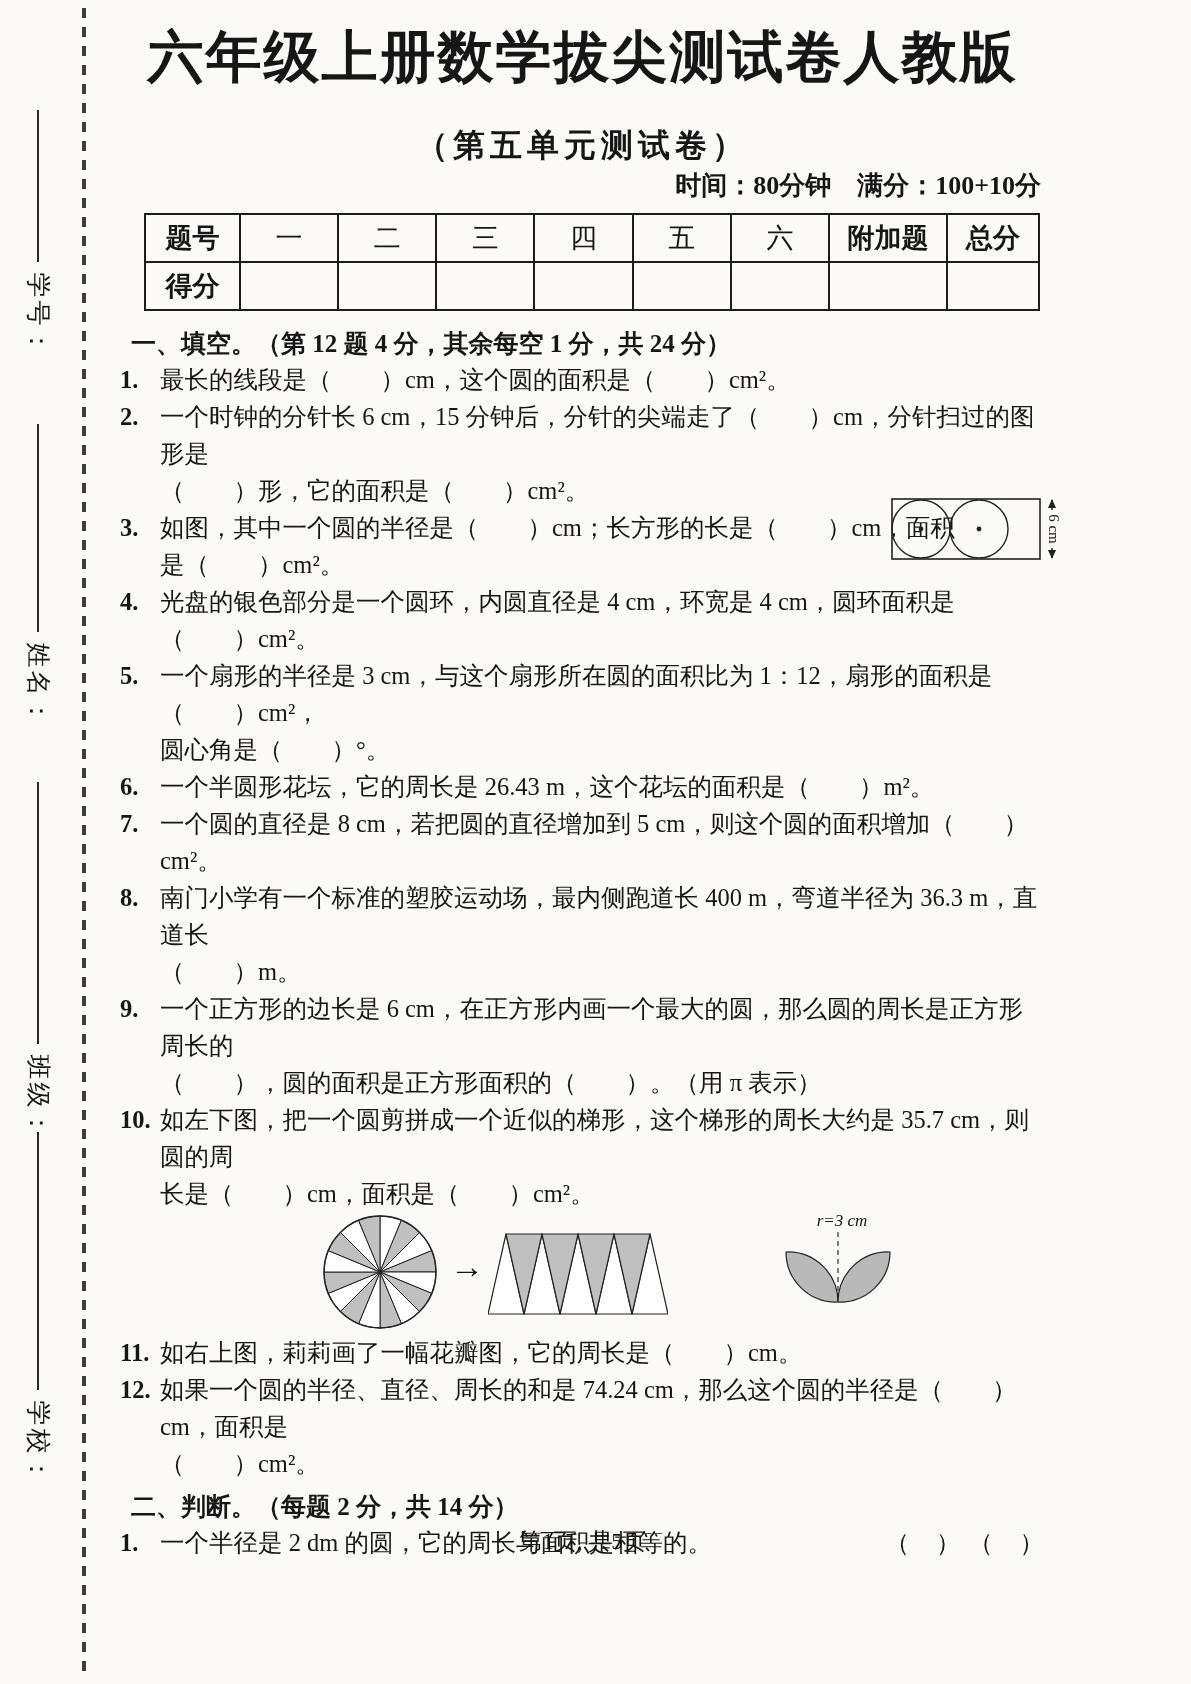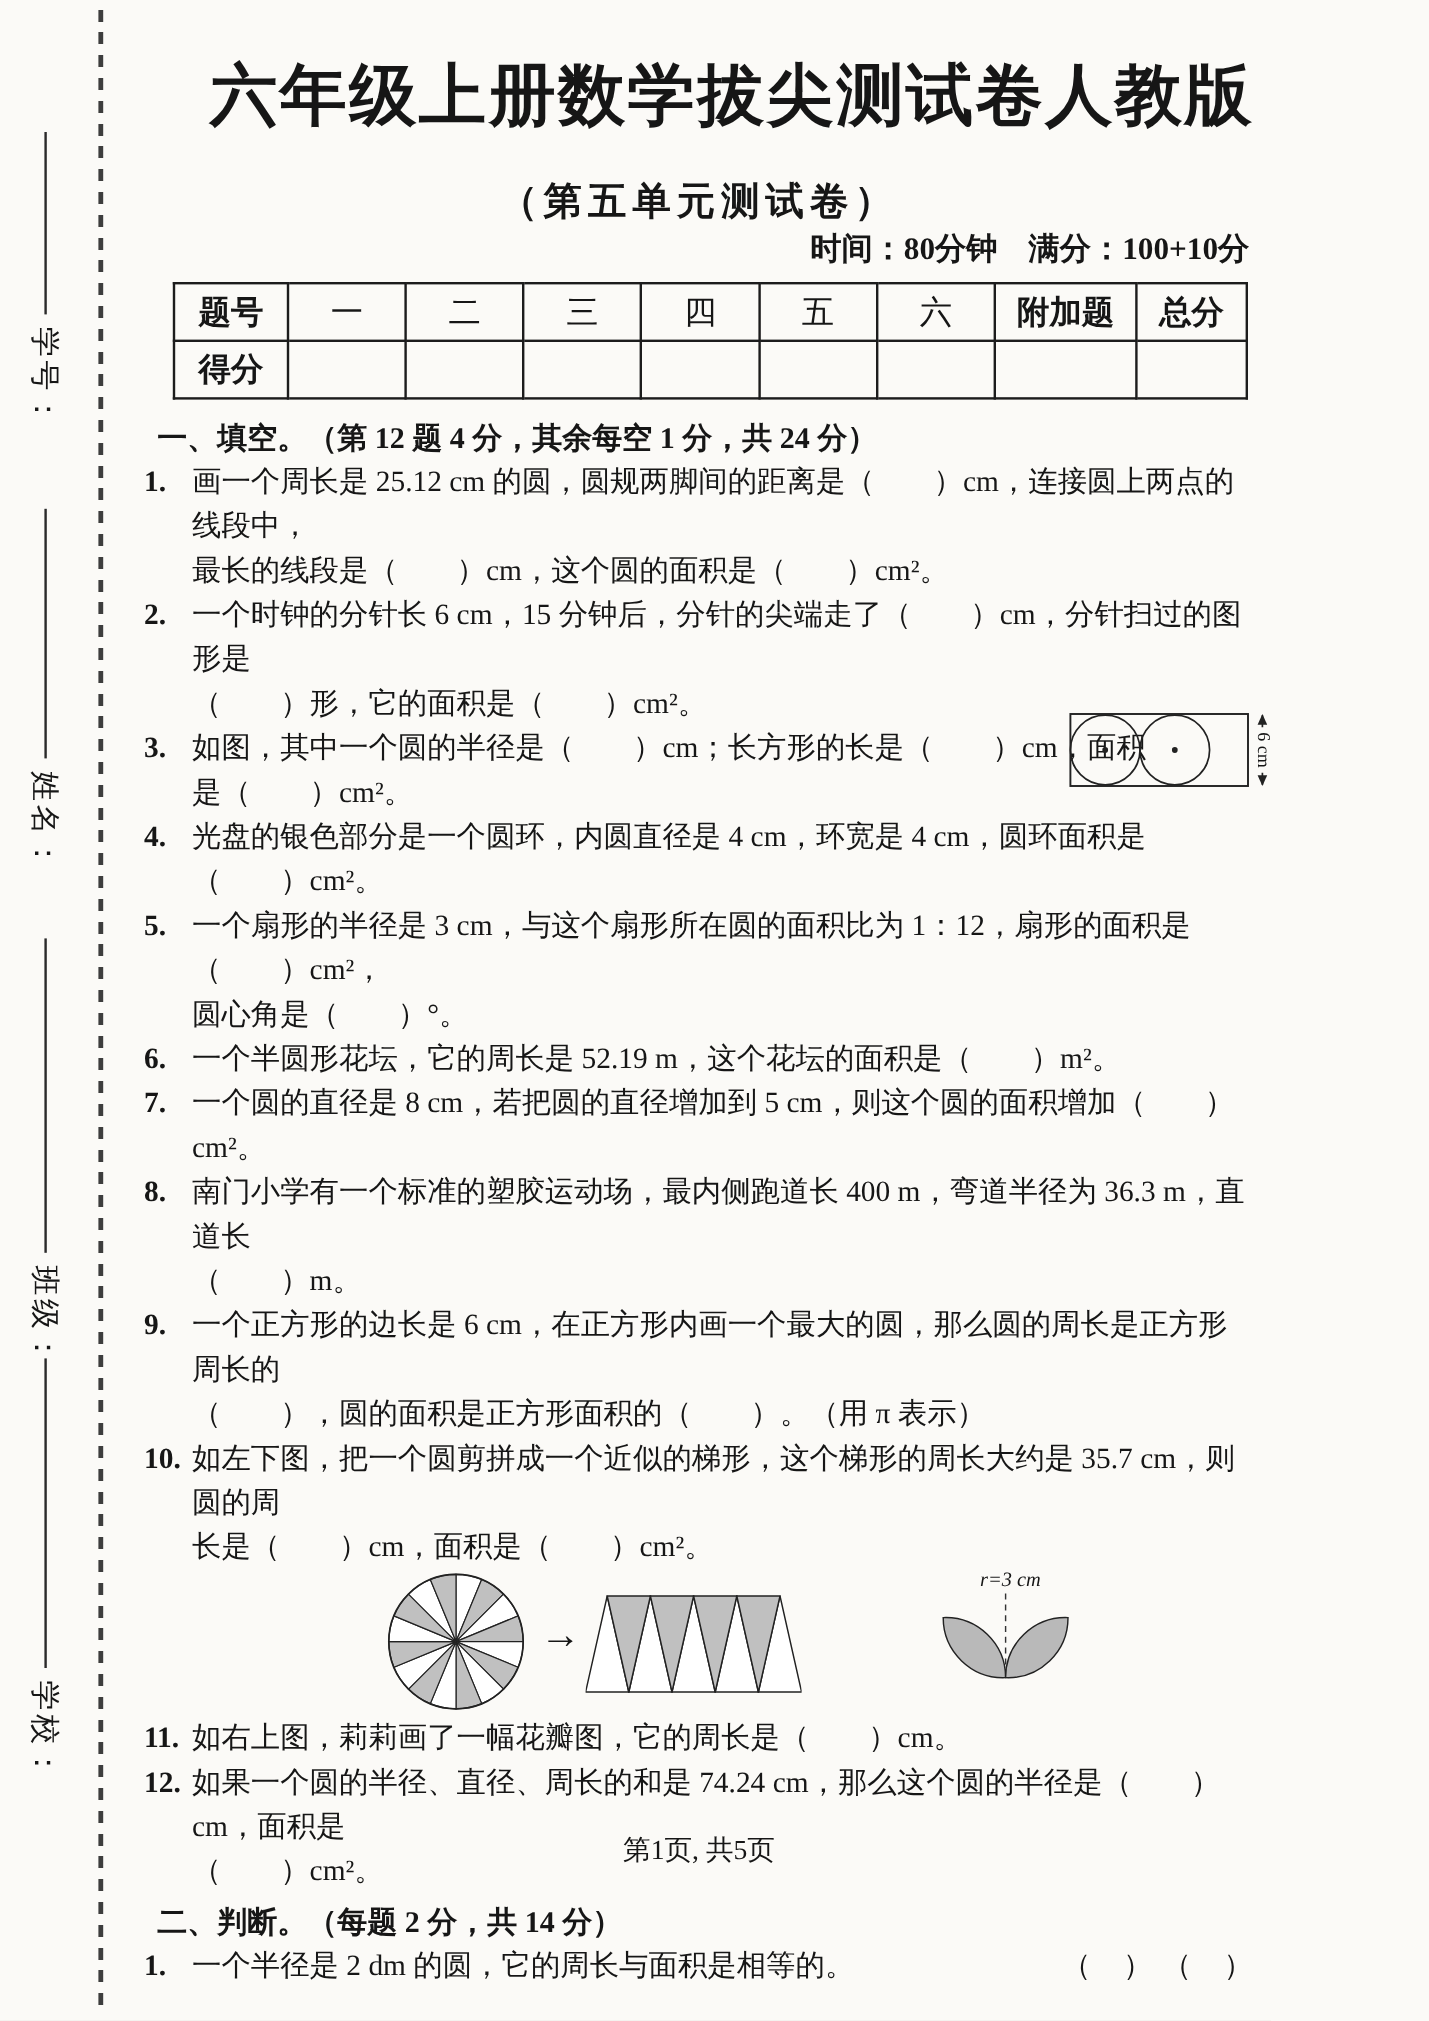--- a/index.html
+++ b/index.html
@@ -22,21 +22,21 @@
   .v-line { width: 0; border-left: 2px solid #2a2a2a; }
   .v-label { height: 92px; margin-top: 6px; display: flex; align-items: center; justify-content: center; }
   .v-label span { transform: rotate(90deg); white-space: nowrap; font-size: 25px; letter-spacing: 3px; }
   .f1 { top: 110px; }  .f1 .v-line { height: 152px; }
   .f2 { top: 424px; }  .f2 .v-line { height: 208px; }
   .f3 { top: 782px; }  .f3 .v-line { height: 262px; }
   .f4 { top: 1132px; } .f4 .v-line { height: 258px; }
 
   .content { position: absolute; left: 120px; top: 0; width: 925px; }
 
-  .title { margin-top: 42px; text-align: right; font-size: 56px; font-weight: 900; letter-spacing: 2px;
+  .title { margin-top: 20px; text-align: center; font-size: 56px; font-weight: 900; letter-spacing: 2px;
            font-family: "Liberation Sans", "DejaVu Sans", sans-serif; }
   .subtitle { margin-top: 28px; text-align: center; font-size: 32px; font-weight: 800; letter-spacing: 5px;
            font-family: "Liberation Sans", "DejaVu Sans", sans-serif; }
   .time-info { text-align: right; padding-right: 4px; font-size: 26px; font-weight: 700; }
 
   .score-table { margin: 10px 0 16px 24px; width: 896px; border-collapse: collapse; table-layout: fixed; font-size: 27px; }
   .score-table td { border: 2px solid #1c1c1c; height: 48px; text-align: center; vertical-align: middle; }
   .score-table td.b { font-weight: 700; }
 
   .sec-heading { margin-top: 16px; font-size: 25px; font-weight: 700; line-height: 34px; margin-left: 11px; }
@@ -134,21 +134,20 @@
         <td></td>
       </tr>
     </tbody>
       </table>
 
     <div class="sec-heading">一、填空。（第 12 题 4 分，其余每空 1 分，共 24 分）</div>
 
     <div class="q">
       <span class="num">1.</span>
       <div class="body">
-        <div>画一个周长是 25.12 cm 的圆，圆规两脚间的距离是（　　）cm，连接圆上两点的线段中，</div>
         <div>最长的线段是（　　）cm，这个圆的面积是（　　）cm²。</div>
       </div>
     </div>
 
     <div class="q">
       <span class="num">2.</span>
       <div class="body">
         <div>一个时钟的分针长 6 cm，15 分钟后，分针的尖端走了（　　）cm，分针扫过的图形是</div>
         <div>（　　）形，它的面积是（　　）cm²。</div>
       </div>
@@ -185,21 +184,21 @@
       <span class="num">5.</span>
       <div class="body">
         <div>一个扇形的半径是 3 cm，与这个扇形所在圆的面积比为 1：12，扇形的面积是（　　）cm²，</div>
         <div>圆心角是（　　）°。</div>
       </div>
     </div>
 
     <div class="q">
       <span class="num">6.</span>
       <div class="body">
-          <div>一个半圆形花坛，它的周长是 52.19 m，这个花坛的面积是（　　）m²。</div>
+          <div>一个半圆形花坛，它的周长是 26.43 m，这个花坛的面积是（　　）m²。</div>
         </div>
     </div>
 
     <div class="q">
       <span class="num">7.</span>
       <div class="body">
           <div>一个圆的直径是 8 cm，若把圆的直径增加到 5 cm，则这个圆的面积增加（　　）cm²。</div>
         </div>
     </div>
 

